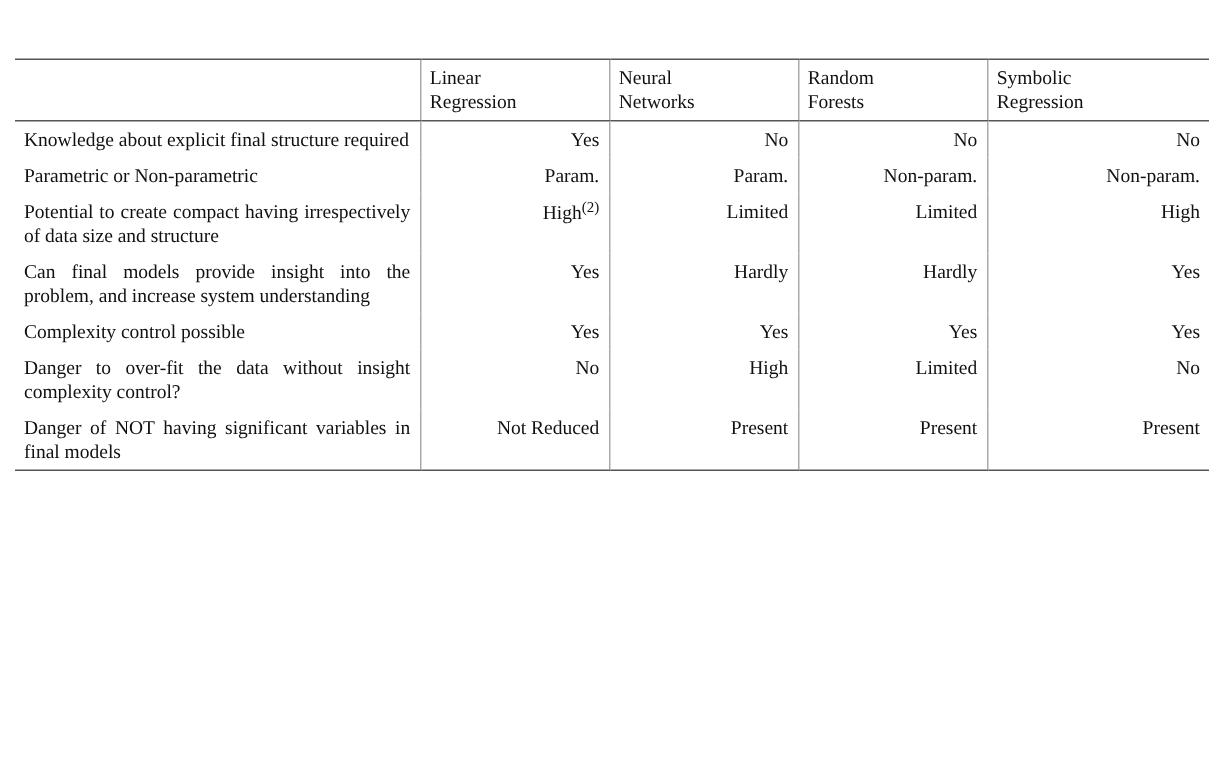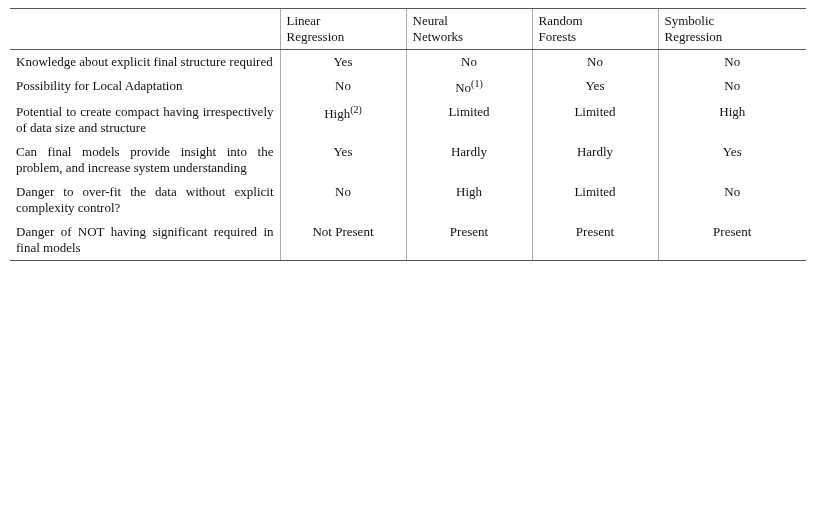--- a/index.html
+++ b/index.html
@@ -13,31 +13,32 @@
       font-size: 13px;
       color: #111;
       width: 816px;
       min-height: 506px;
       padding: 8px 10px;
     }
     table {
       width: 100%;
       border-collapse: collapse;
       table-layout: fixed;
+      margin-top: 31px;
     }
     col.col-feature { width: 270px; }
     col.col-lr      { width: 126px; }
     col.col-nn      { width: 126px; }
     col.col-rf      { width: 126px; }
     col.col-sr      { width: 148px; }
 
     th, td {
       padding: 4px 6px;
       vertical-align: top;
-      text-align: center;
+      text-align: right;
     }
     thead th {
       border-top: 1.5px solid #555;
       border-bottom: 1.5px solid #555;
       font-weight: normal;
       text-align: left;
     }
     thead th:first-child {
       border-left: none;
     }
@@ -79,48 +80,55 @@
   </thead>
   <tbody id="table-body">
   <tr>
         <td>Knowledge about explicit final structure required</td>
         <td>Yes</td>
         <td>No</td>
         <td>No</td>
         <td>No</td>
       </tr>
       <tr>
-        <td>Possibility for Local Adaptation</td>
-        <td>No</td>
-        <td>No<sup>(1)</sup></td>
-        <td>Yes</td>
-        <td>No</td>
+        <td>Parametric or Non-parametric</td>
+        <td>Param.</td>
+        <td>Param.</td>
+        <td>Non-param.</td>
+        <td>Non-param.</td>
       </tr>
       <tr>
         <td>Potential to create compact having irrespectively of data size and structure</td>
         <td>High<sup>(2)</sup></td>
         <td>Limited</td>
         <td>Limited</td>
         <td>High</td>
       </tr>
       <tr>
         <td>Can final models provide insight into the problem, and increase system understanding</td>
         <td>Yes</td>
         <td>Hardly</td>
         <td>Hardly</td>
         <td>Yes</td>
       </tr>
       <tr>
-        <td>Danger to over-fit the data without explicit complexity control?</td>
+        <td>Complexity control possible</td>
+        <td>Yes</td>
+        <td>Yes</td>
+        <td>Yes</td>
+        <td>Yes</td>
+      </tr>
+      <tr>
+        <td>Danger to over-fit the data without insight complexity control?</td>
         <td>No</td>
         <td>High</td>
         <td>Limited</td>
         <td>No</td>
       </tr>
       <tr>
-        <td>Danger of NOT having significant required in final models</td>
-        <td>Not Present</td>
+        <td>Danger of NOT having significant variables in final models</td>
+        <td>Not Reduced</td>
         <td>Present</td>
         <td>Present</td>
         <td>Present</td>
       </tr>
     </tbody>
 </table>
 
 </body></html>

